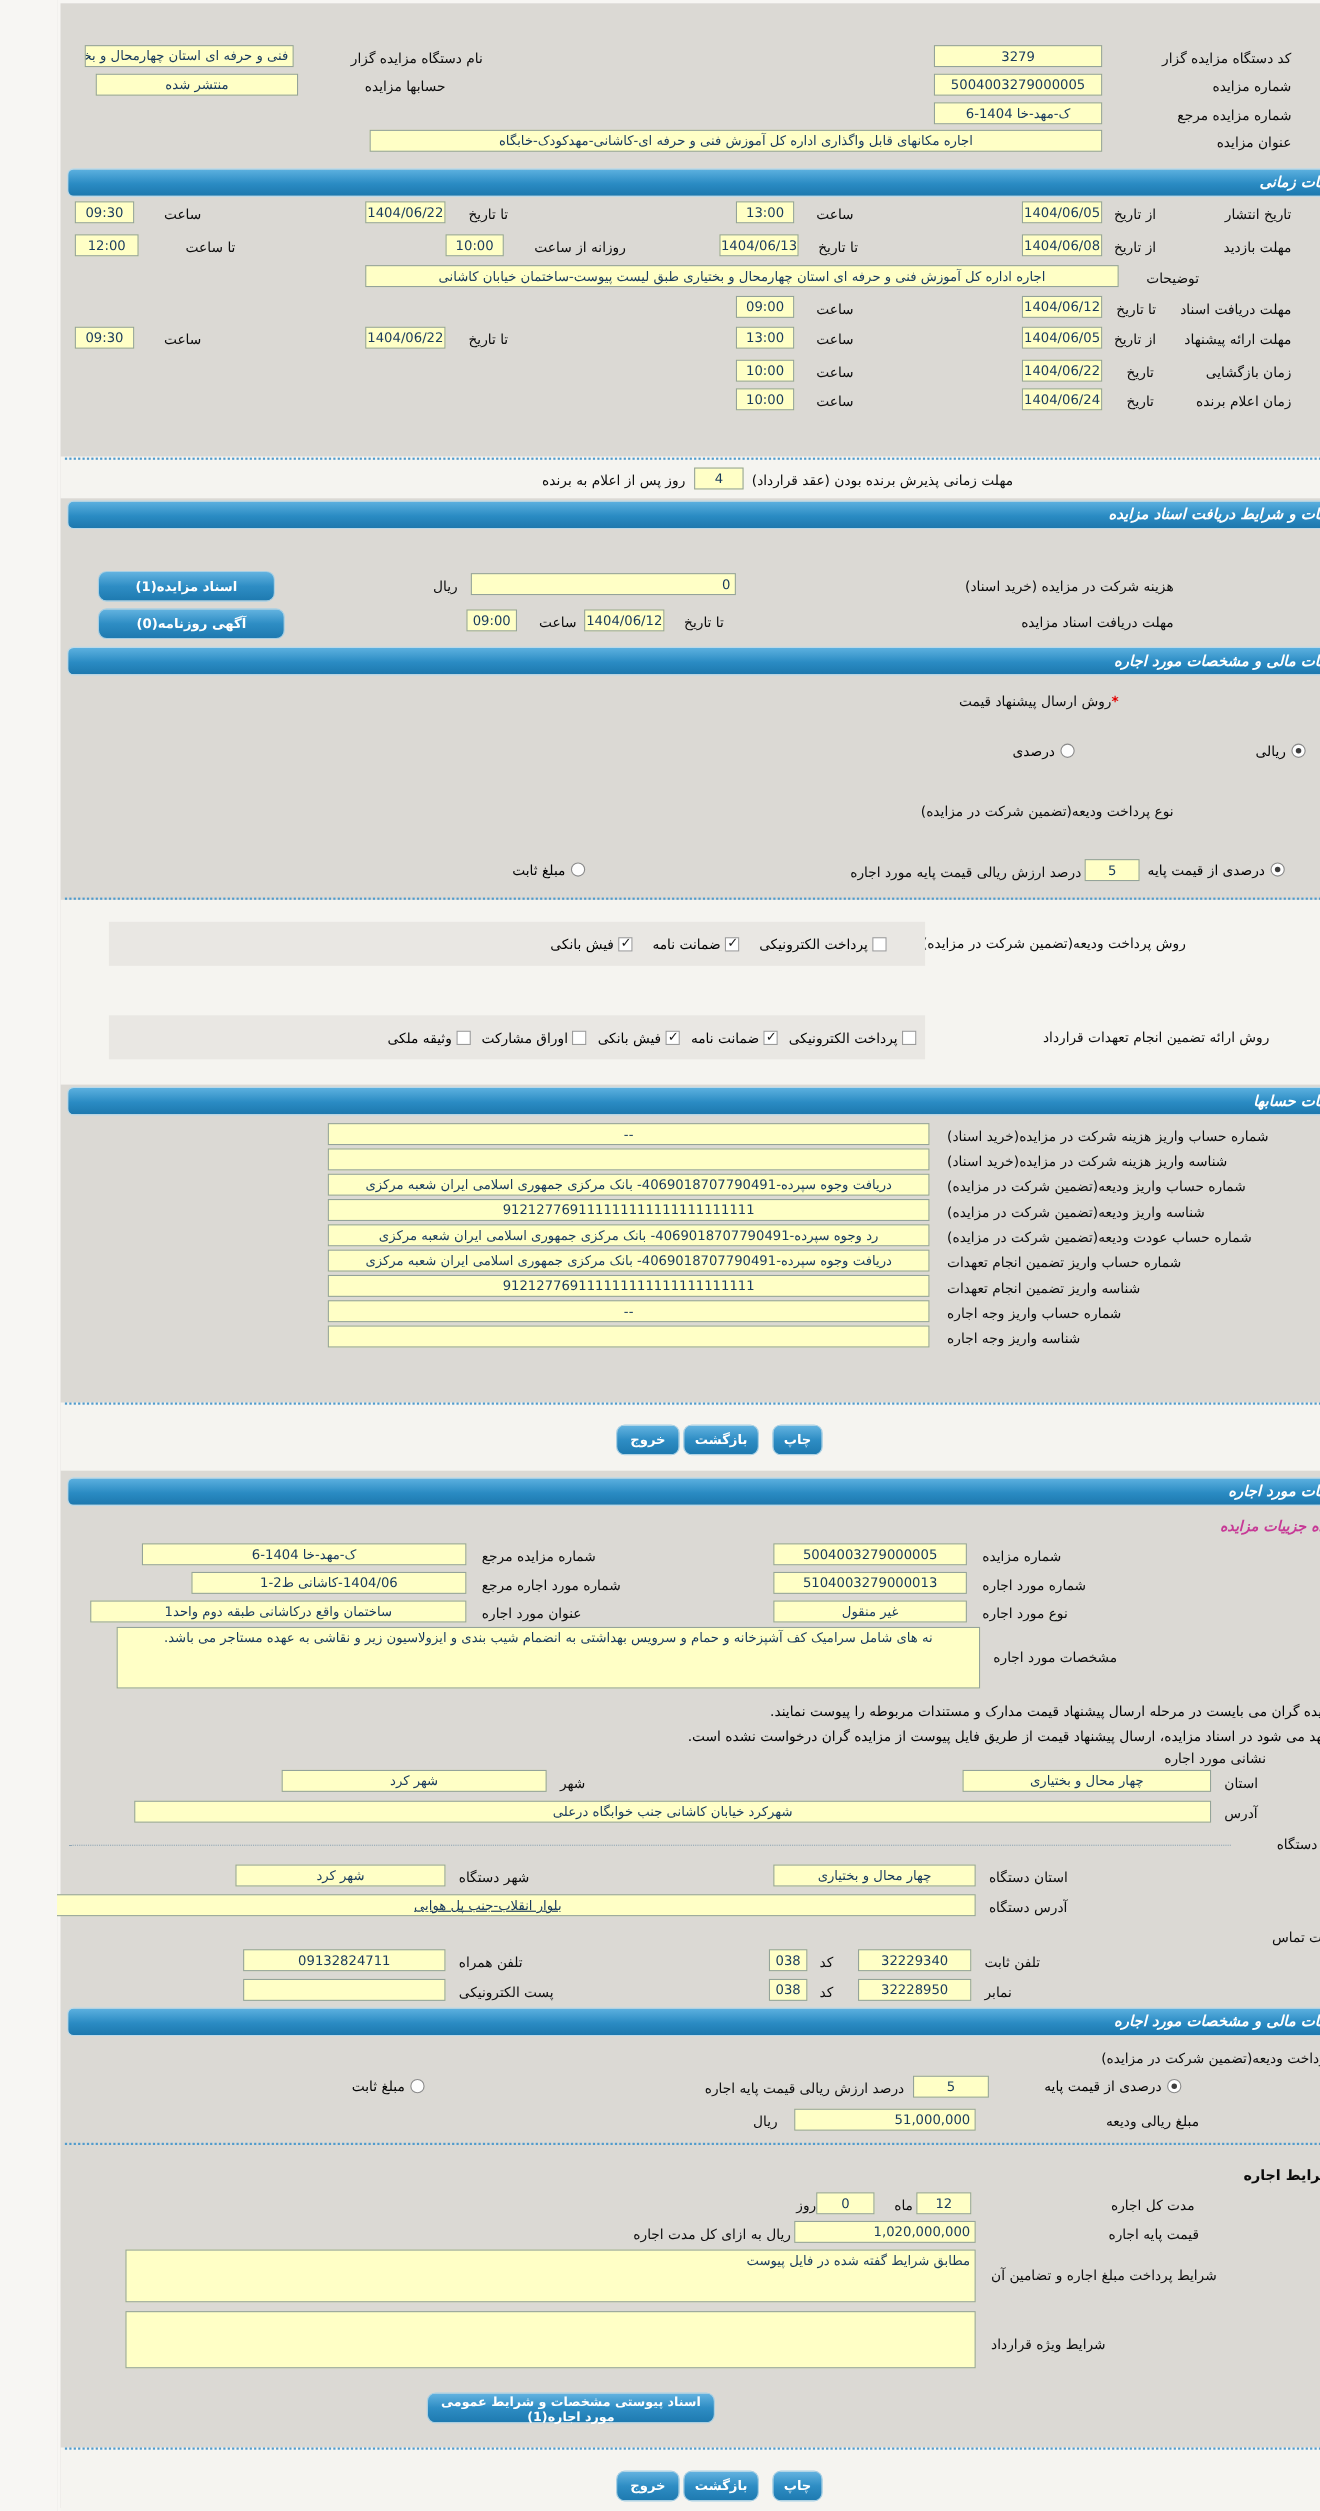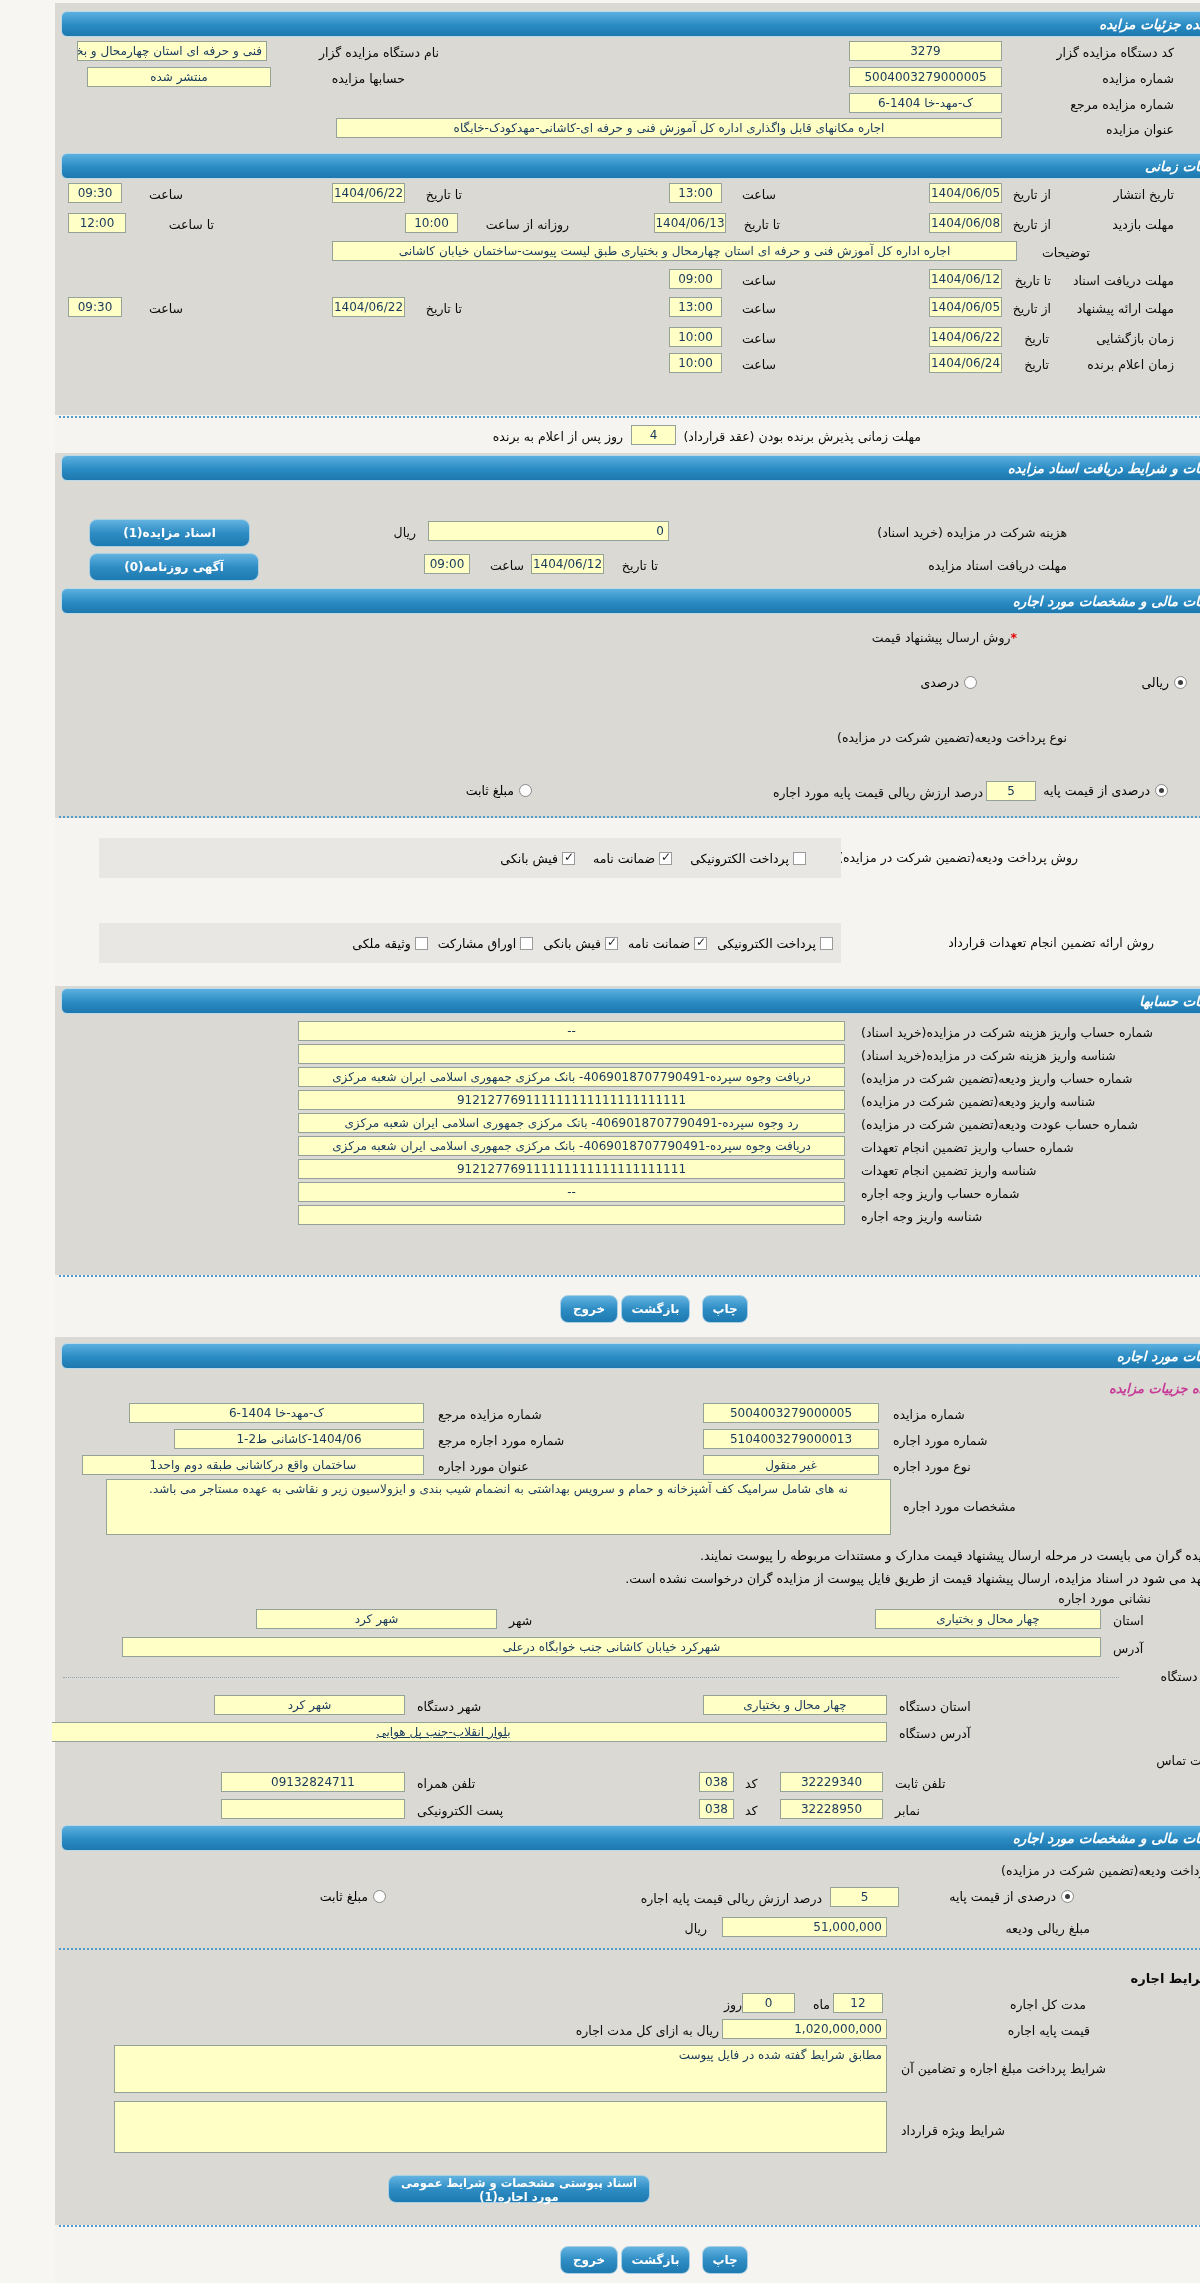--- a/index.html
+++ b/index.html
@@ -37,21 +37,20 @@
 </head>
 <body>
 
 <div class="page">
 
   <div class="strip" style="top:412px;height:38px;"></div>
   <div class="strip" style="top:815px;height:168px;"></div>
   <div class="strip" style="top:1272px;height:62px;"></div>
   <div class="strip" style="top:2222px;height:58px;"></div>
 
-  <div class="hdr" style="top:8px;">مشاهده جزئیات مزایده</div>
   <div class="lb" style="right:75px;top:40px;">کد دستگاه مزایده گزار</div>
   <div class="fd" style="right:247px;top:38px;width:153px;">3279</div>
   <div class="lb" style="right:810px;top:40px;">نام دستگاه مزایده گزار</div>
   <div class="fd start" style="right:982px;top:38px;width:190px;">فنی و حرفه ای استان چهارمحال و بختیاری</div>
   <div class="lb" style="right:75px;top:66px;">شماره مزایده</div>
   <div class="fd" style="right:247px;top:64px;width:153px;">5004003279000005</div>
   <div class="lb" style="right:844px;top:66px;">حسابها مزایده</div>
   <div class="fd" style="right:978px;top:64px;width:184px;">منتشر شده</div>
   <div class="lb" style="right:75px;top:92px;">شماره مزایده مرجع</div>
   <div class="fd" style="right:247px;top:90px;width:153px;">ک-مهد-خا 1404-6</div>

